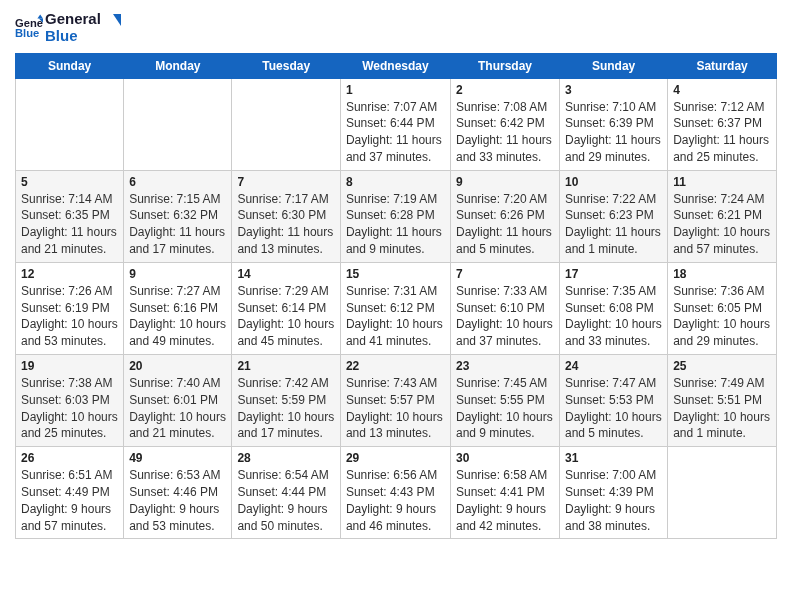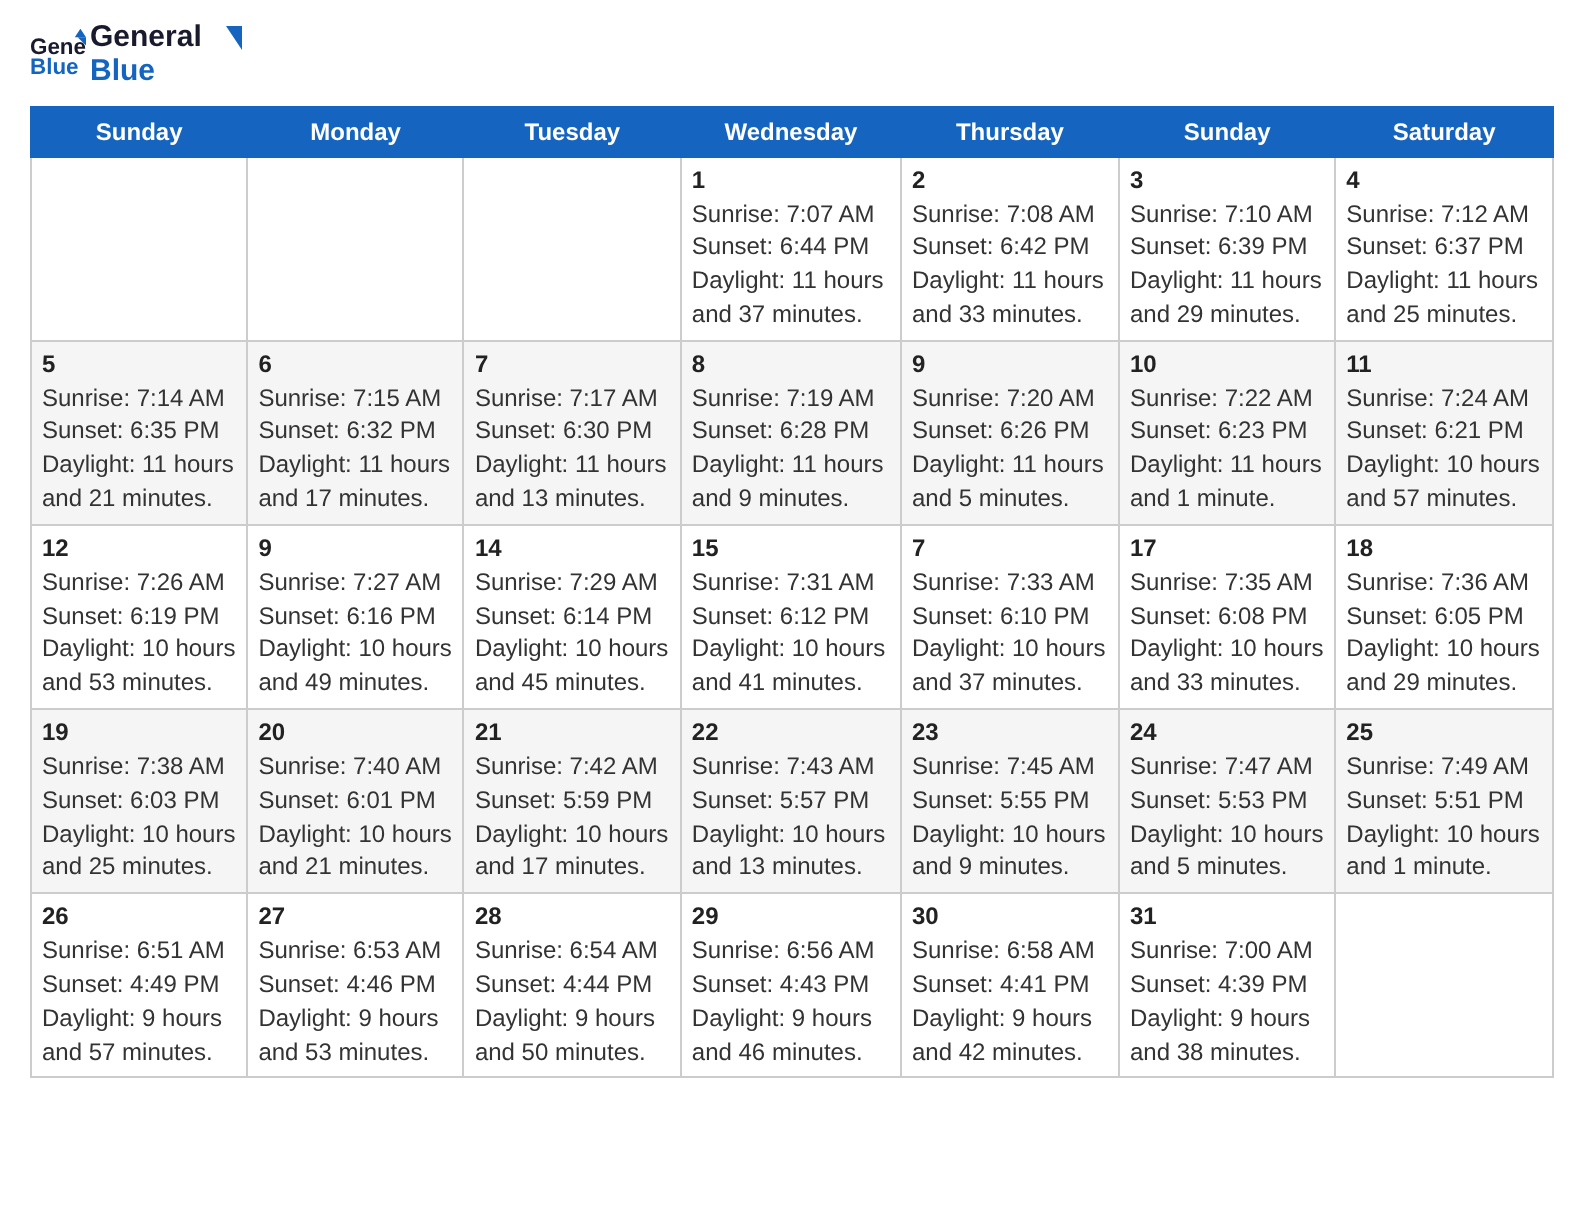--- a/index.html
+++ b/index.html
@@ -232,21 +232,21 @@
             <div class="day-num">25</div>
             <div class="day-info">Sunrise: 7:49 AM<br>Sunset: 5:51 PM<br>Daylight: 10 hours<br>and 1 minute.</div>
           </td>
         </tr>
         <tr>
           <td>
             <div class="day-num">26</div>
             <div class="day-info">Sunrise: 6:51 AM<br>Sunset: 4:49 PM<br>Daylight: 9 hours<br>and 57 minutes.</div>
           </td>
           <td>
-            <div class="day-num">27</div>
+            <div class="day-num">49</div>
             <div class="day-info">Sunrise: 6:53 AM<br>Sunset: 4:46 PM<br>Daylight: 9 hours<br>and 53 minutes.</div>
           </td>
           <td>
             <div class="day-num">28</div>
             <div class="day-info">Sunrise: 6:54 AM<br>Sunset: 4:44 PM<br>Daylight: 9 hours<br>and 50 minutes.</div>
           </td>
           <td>
             <div class="day-num">29</div>
             <div class="day-info">Sunrise: 6:56 AM<br>Sunset: 4:43 PM<br>Daylight: 9 hours<br>and 46 minutes.</div>
           </td>

